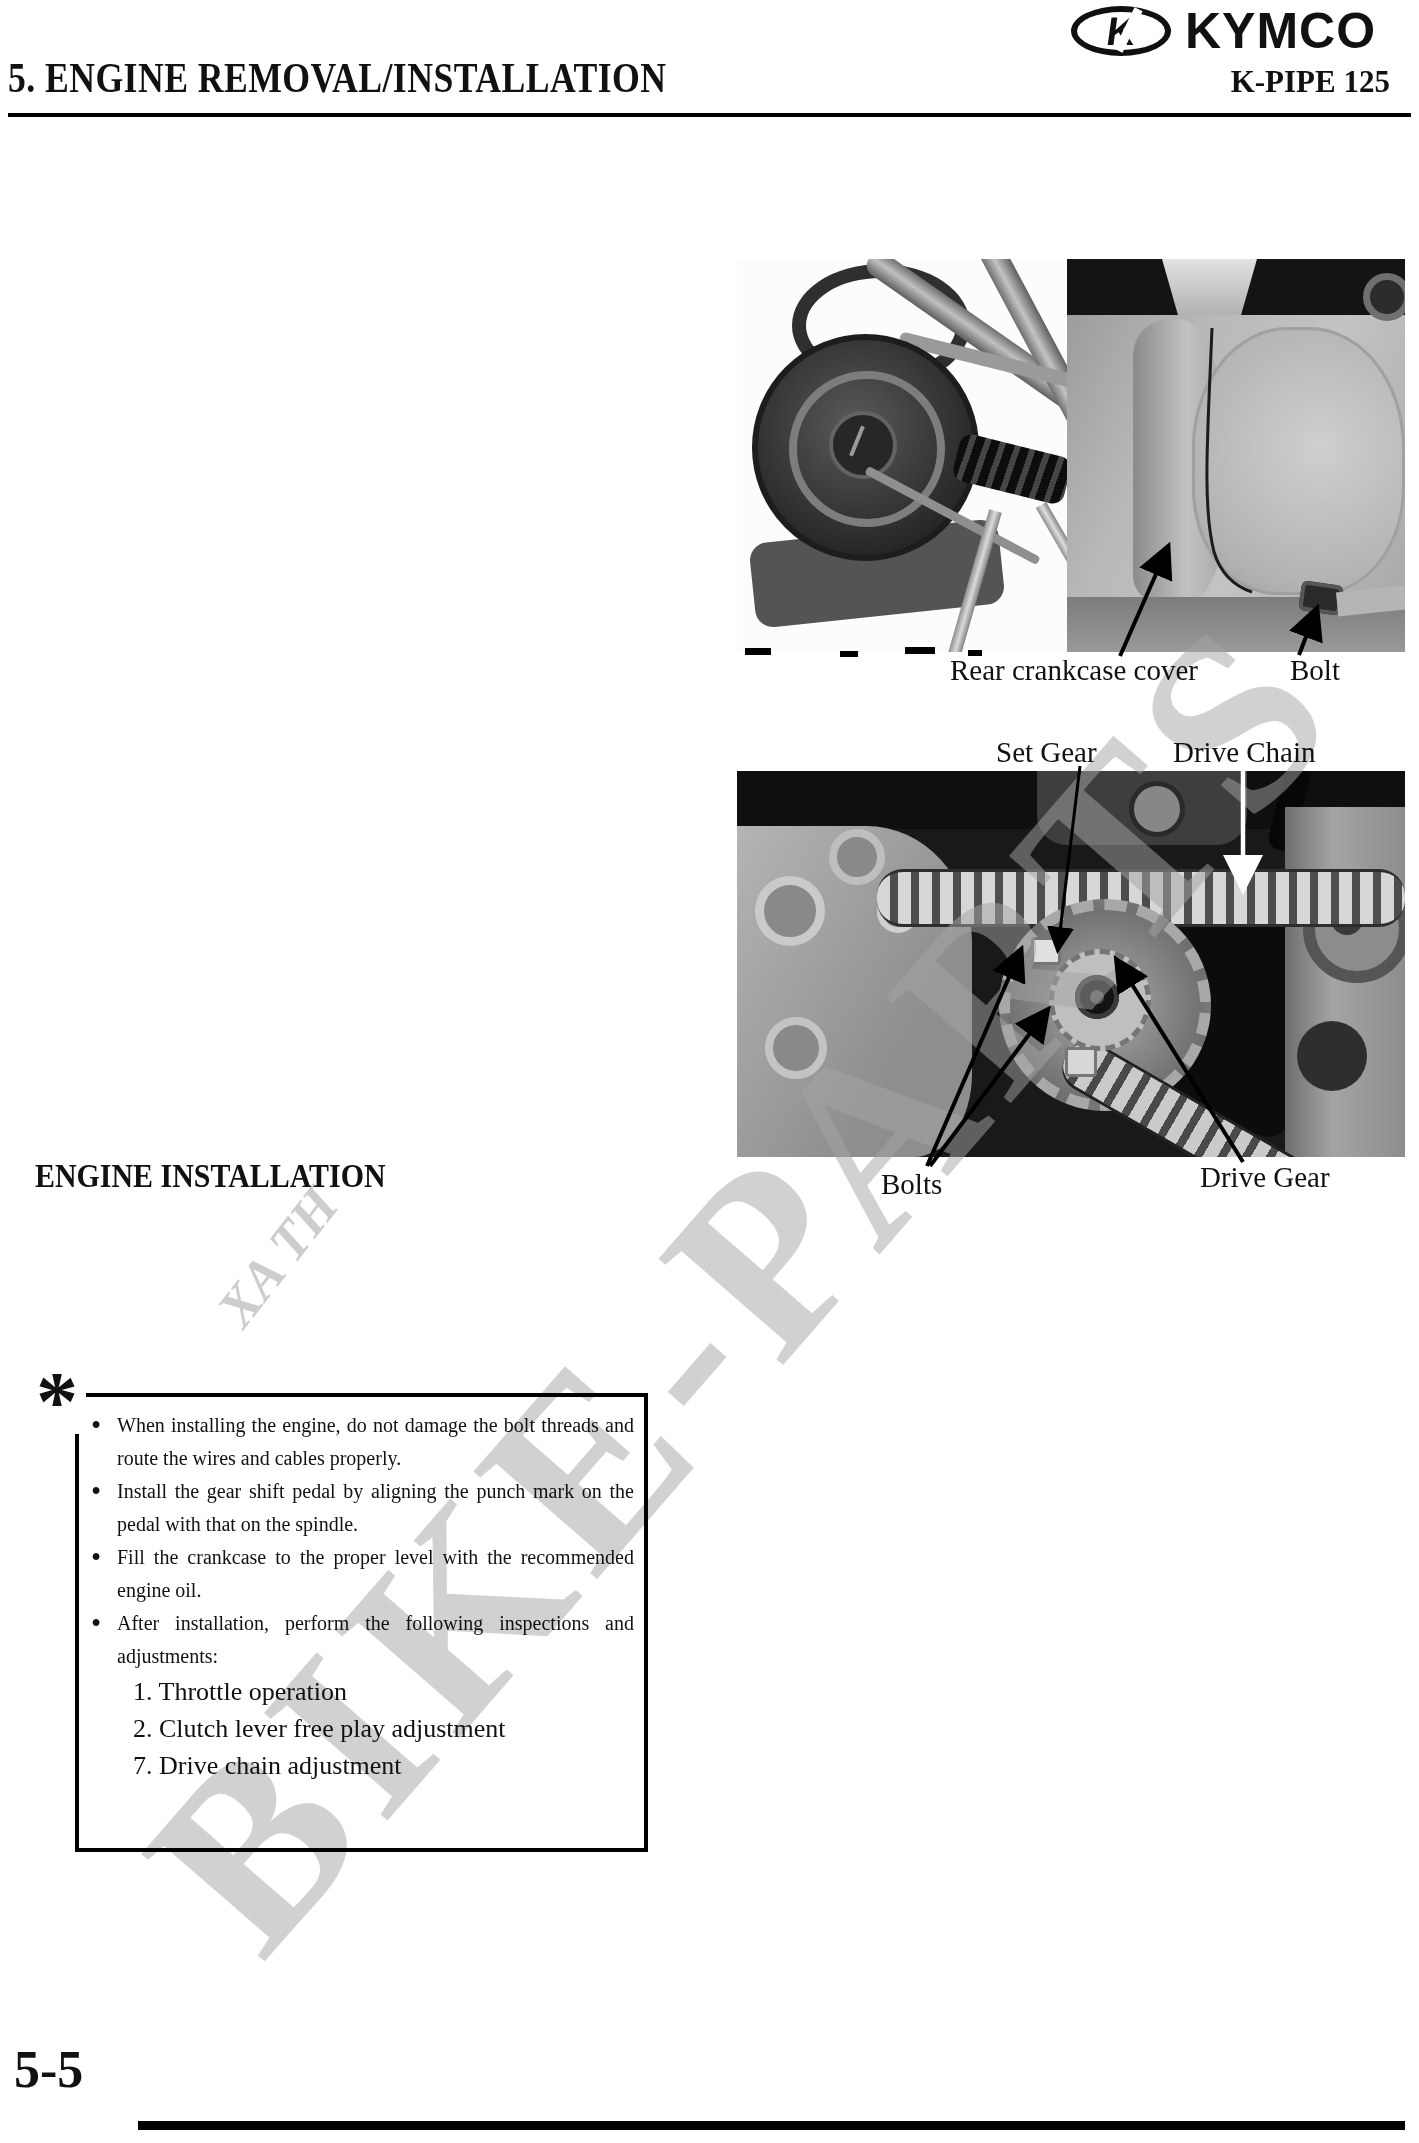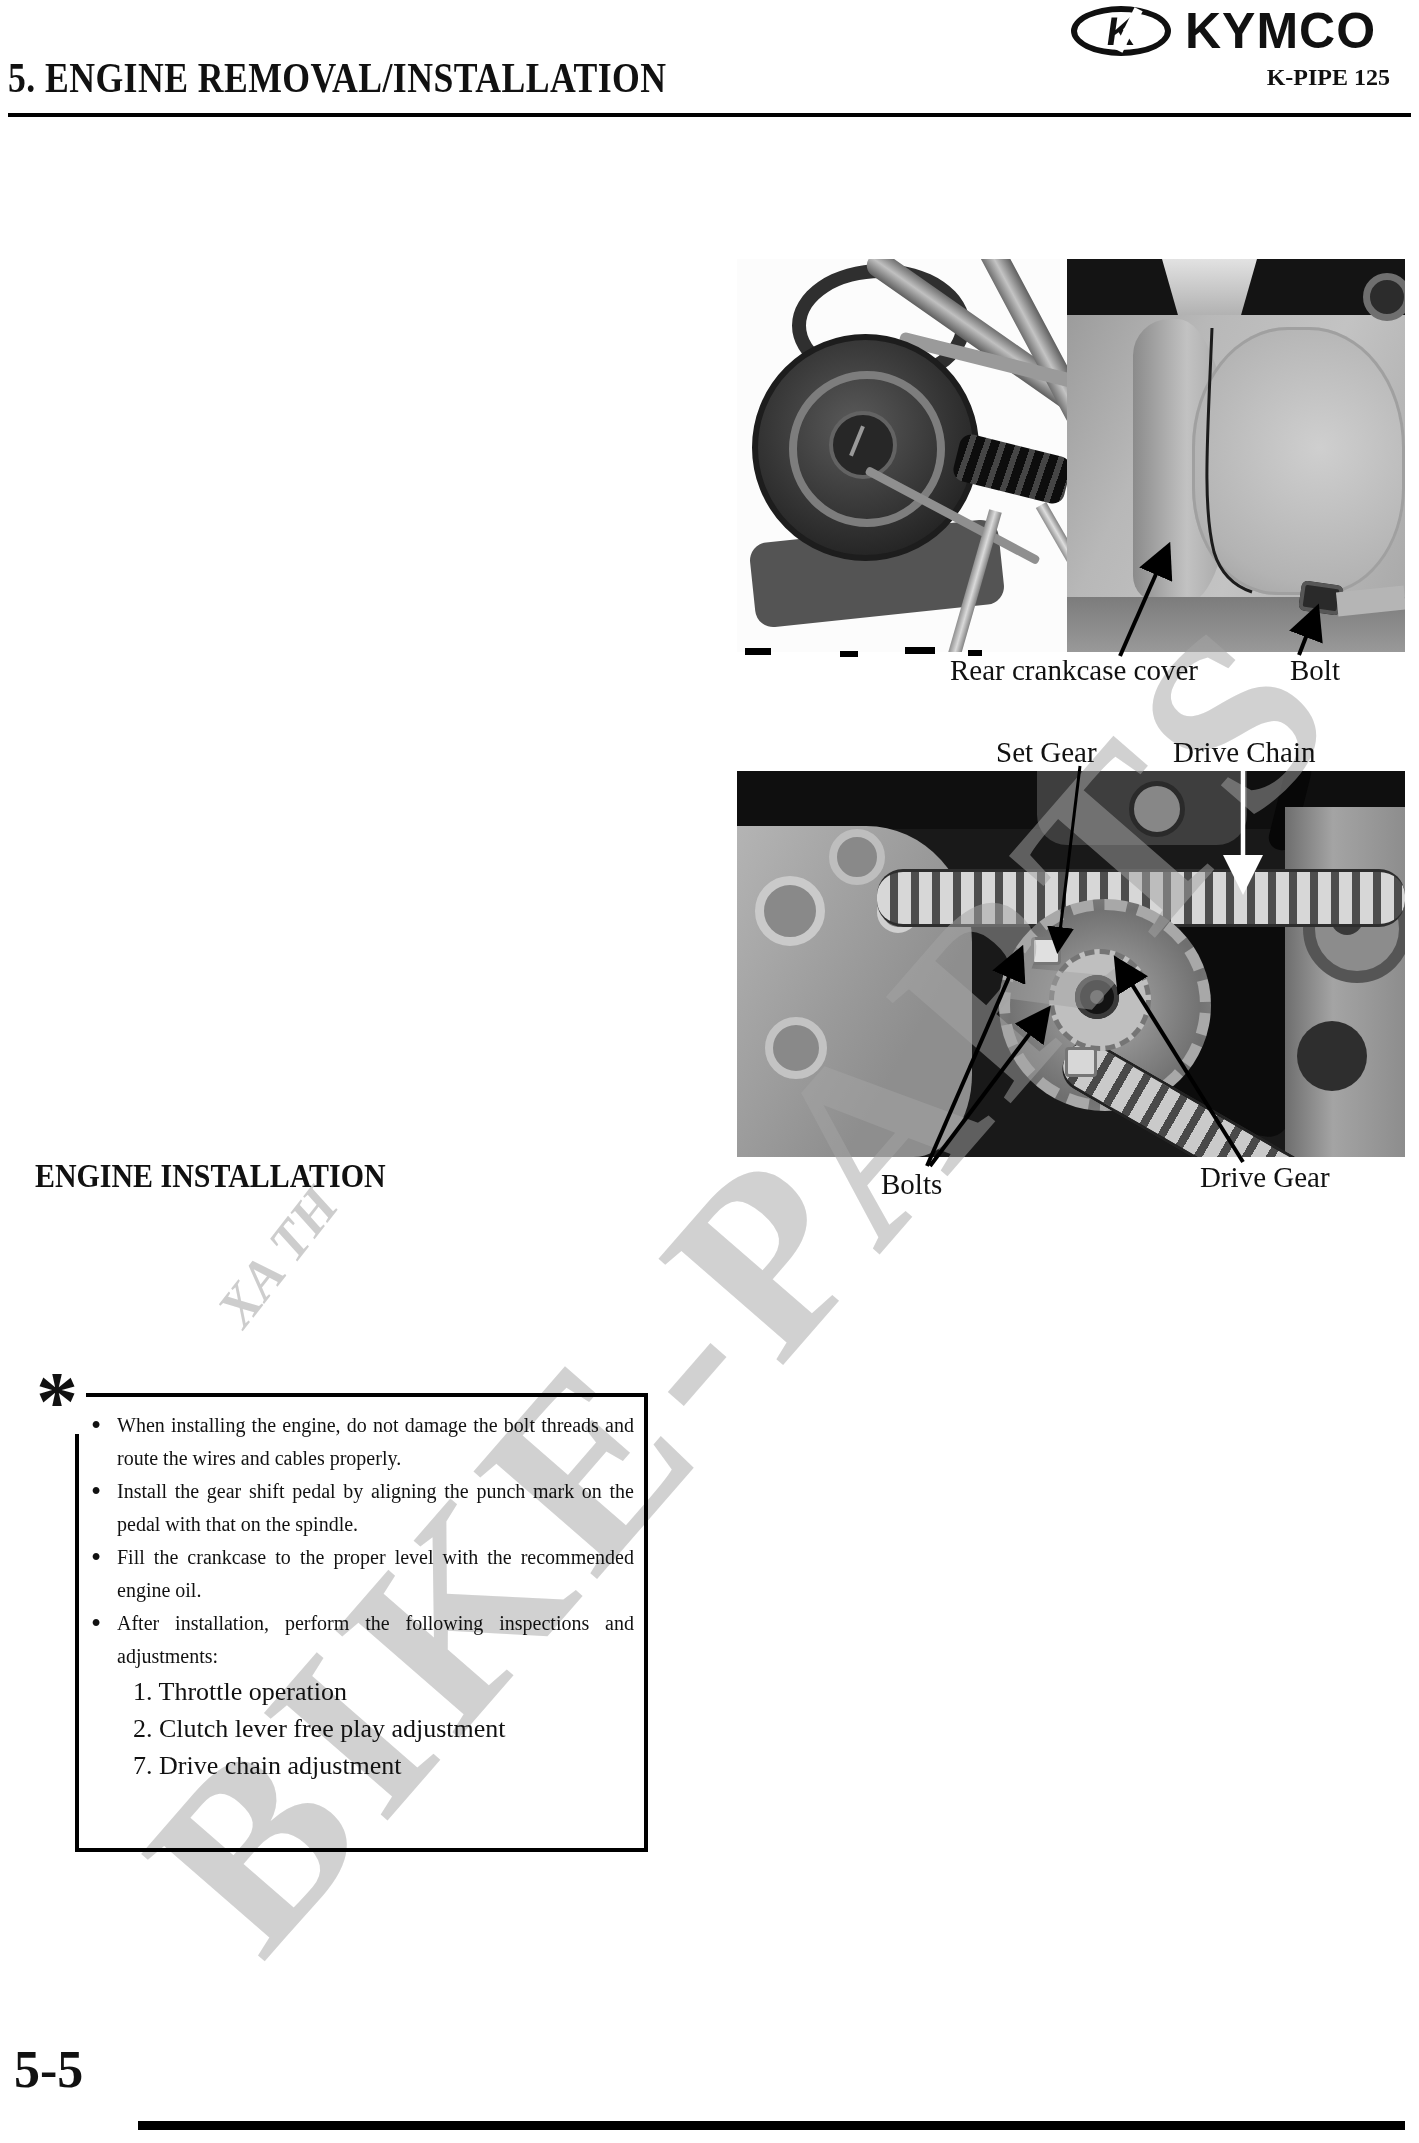--- a/index.html
+++ b/index.html
@@ -15,21 +15,21 @@
   .section-title{left:8px;top:54px;font-size:42px;font-weight:bold;white-space:nowrap;
                  transform:scaleX(.85);transform-origin:0 0;letter-spacing:.5px;}
   .header-rule{left:8px;top:113px;width:1403px;height:4px;background:#000;}
   .logo-ellipse{left:1071px;top:6px;width:100px;height:50px;border:6px solid #101010;border-radius:50%;
                 box-sizing:border-box;display:flex;align-items:center;justify-content:center;background:#fff;}
   .logo-k{font-family:"Liberation Sans",sans-serif;font-weight:900;font-size:40px;line-height:1;
           transform:skewX(-8deg);}
   .logo-slash{left:1124px;top:7px;width:9px;height:46px;background:#fff;transform:rotate(26deg);z-index:2;}
   .brand-name{left:1185px;top:2px;font-family:"Liberation Sans",sans-serif;font-weight:700;
               font-size:50px;letter-spacing:1px;white-space:nowrap;}
-  .model-name{left:1187px;top:64px;width:203px;text-align:right;font-size:24px;font-weight:bold;white-space:nowrap;}
+  .model-name{left:1187px;top:64px;width:203px;text-align:right;font-size:31px;font-weight:bold;white-space:nowrap;}
   
   .para{left:35px;width:617px;font-size:29px;line-height:33px;text-align:justify;white-space:pre-line;}
   .p-top{top:245px;}
   .p-mid{top:750px;}
   .h-install{left:35px;top:1157px;font-size:34px;font-weight:bold;white-space:nowrap;
              transform:scaleX(.88);transform-origin:0 0;}
   .p-install{top:1213px;}
   
   .note-box{left:75px;top:1393px;width:573px;height:459px;border:4px solid #000;box-sizing:border-box;
             padding:12px 10px 0 12px;}

